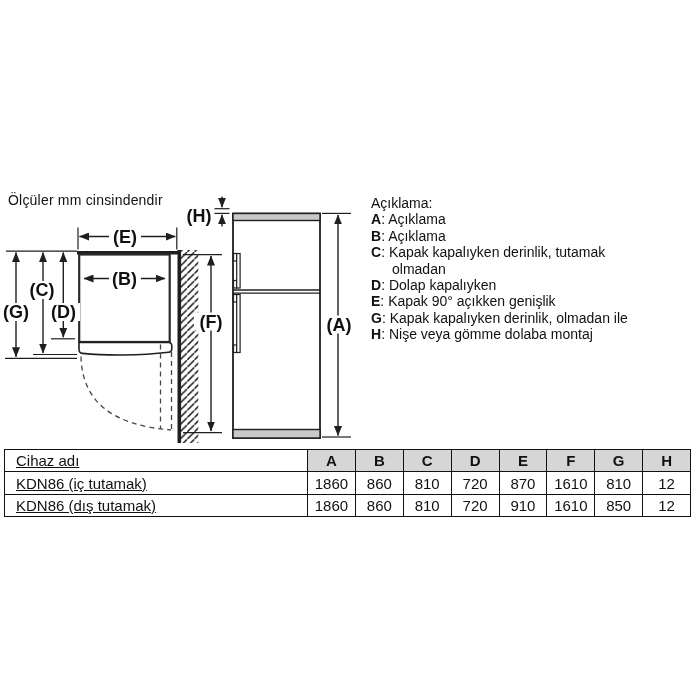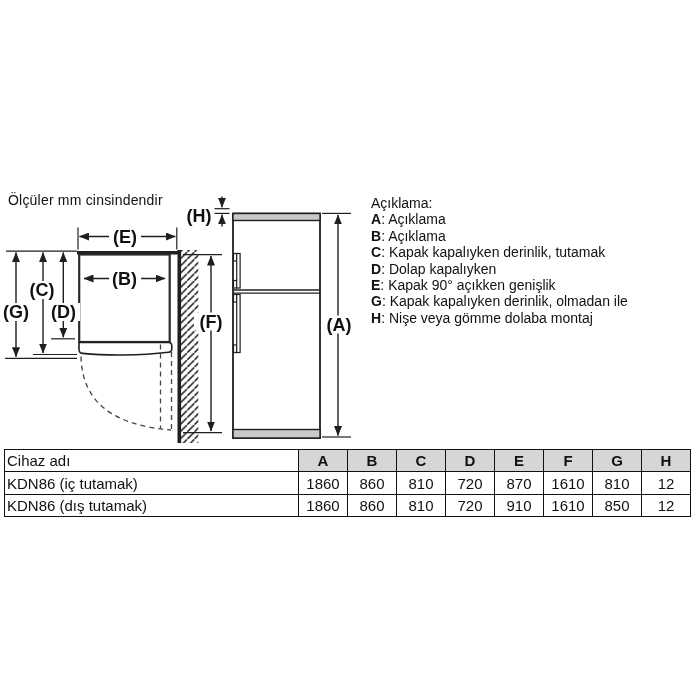--- a/index.html
+++ b/index.html
@@ -13,21 +13,21 @@
           font-size:14px;line-height:16.4px;}
   .lg-item{padding-left:21px;text-indent:-21px;}
   .lg-key{font-weight:bold;}
   .lg-line2{text-indent:0;}
   .lg-line2:empty{display:none;}
   
   #spec-table{position:absolute;left:4px;top:449px;width:687px;
               border-collapse:collapse;table-layout:fixed;font-size:15px;}
   #spec-table td,#spec-table th{border:1.6px solid #111;height:21.4px;
               padding:0;vertical-align:middle;white-space:nowrap;overflow:hidden;}
-  #spec-table .name-col{width:291px;text-align:left;padding-left:2px;font-weight:normal;}
+  #spec-table .name-col{width:291px;text-align:left;padding-left:11px;font-weight:normal;text-decoration:underline;}
   #spec-table th.dim{background:#d6d6d6;font-weight:bold;text-align:center;}
   #spec-table td.val{text-align:center;}
   svg text{font-family:"Liberation Sans",sans-serif;font-weight:bold;font-size:18px;fill:#111;}
 </style>
 </head>
 <body>
 
 <div id="title">Ölçüler mm cinsindendir</div>
 
 <svg id="diagram" width="368" height="258" viewBox="0 190 368 258">
@@ -127,21 +127,21 @@
     <rect x="322" y="315.5" width="34" height="18" fill="#fff"></rect>
     <text x="339" y="330.5" text-anchor="middle">(A)</text>
     <text x="199" y="221.5" text-anchor="middle">(H)</text>
   </g>
 </svg>
 
 <div id="legend">
   <div>Açıklama:</div>
   <div class="lg-item"><span class="lg-key">A</span><span>:</span> <span>Açıklama</span></div>
   <div class="lg-item"><span class="lg-key">B</span><span>:</span> <span>Açıklama</span></div>
-  <div class="lg-item"><span class="lg-key">C</span><span>:</span> <span>Kapak kapalıyken derinlik, tutamak</span></div>
+  <div class="lg-item"><span class="lg-key">C</span><span>:</span> <span>Kapak kapalıyken derinlik, tutamak</span><div class="lg-line2">olmadan</div></div>
   <div class="lg-item"><span class="lg-key">D</span><span>:</span> <span>Dolap kapalıyken</span></div>
   <div class="lg-item"><span class="lg-key">E</span><span>:</span> <span>Kapak 90° açıkken genişlik</span></div>
   <div class="lg-item"><span class="lg-key">G</span><span>:</span> <span>Kapak kapalıyken derinlik, olmadan ile</span></div>
   <div class="lg-item"><span class="lg-key">H</span><span>:</span> <span>Nişe veya gömme dolaba montaj</span></div>
 </div>
 
 <table id="spec-table">
   <tbody>
       <tr>
     <th class="name-col">Cihaz adı</th>

